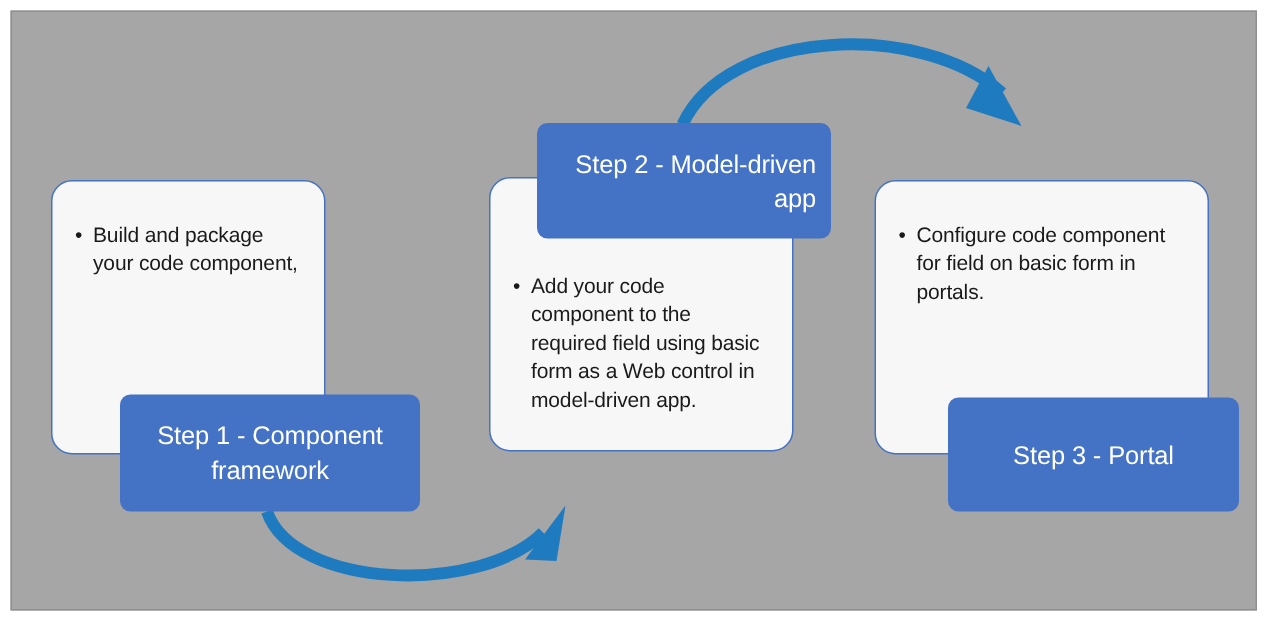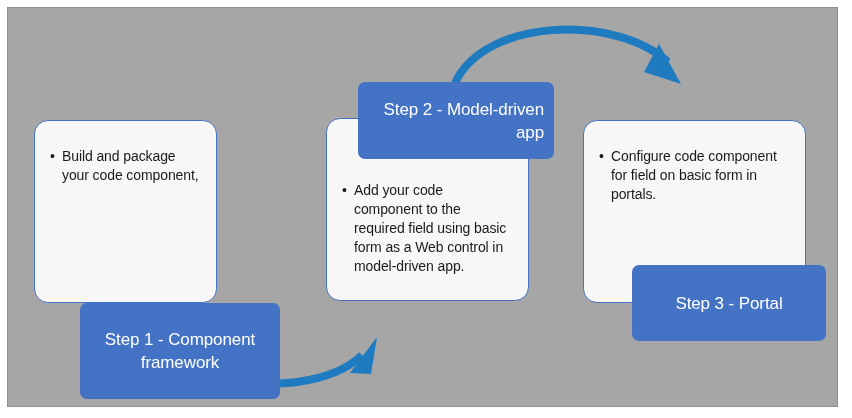--- a/index.html
+++ b/index.html
@@ -86,21 +86,21 @@
     align-items: center;
     justify-content: center;
     box-sizing: border-box;
     padding: 4px 10px;
     letter-spacing: -0.1px;
   }
 
   
   #card-1 { left: 34px; top: 120px; width: 183px; height: 183px; }
   #card-1 .card-body { padding-top: 26px; }
-  #badge-1 { left: 80px; top: 263px; width: 200px; height: 96px; margin-top: 40px; }
+  #badge-1 { left: 80px; top: 263px; width: 200px; height: 78px; }
 
   
   #card-2 { left: 310px; top: 118px; width: 203px; height: 183px; margin-left: 16px; }
   #card-2 .card-body { padding-top: 62px; }
   #badge-2 { left: 358px; top: 82px; width: 196px; height: 77px; text-align: right; }
 
   
   #card-3 { left: 583px; top: 120px; width: 223px; height: 183px; }
   #card-3 .card-body { padding-top: 26px; }
   #badge-3 { left: 632px; top: 265px; width: 194px; height: 76px; }

